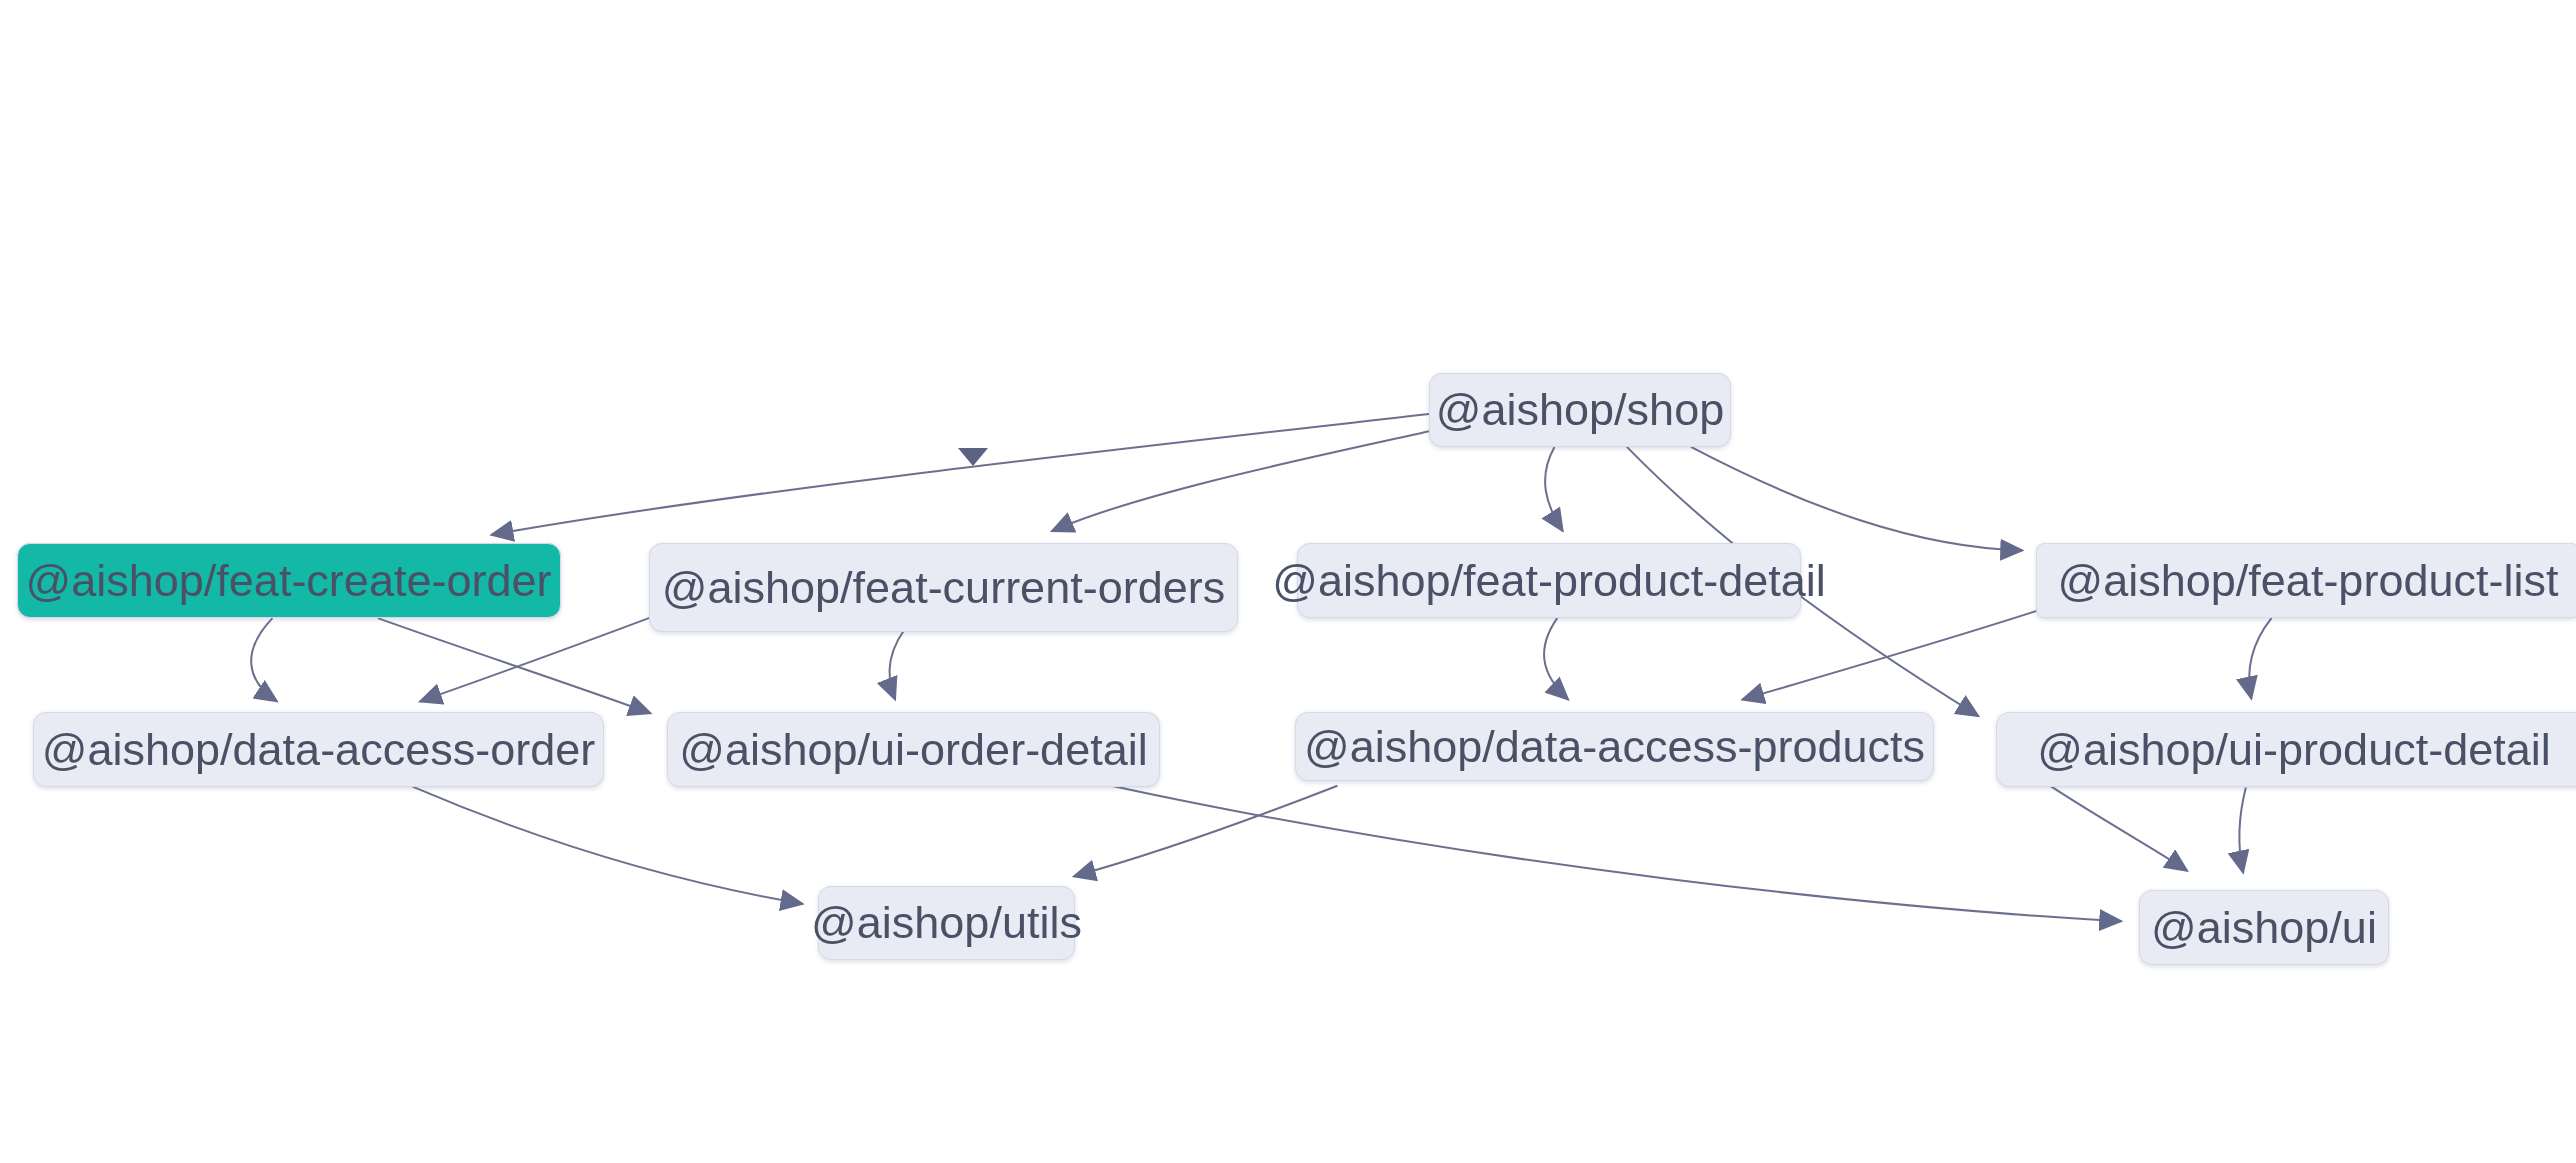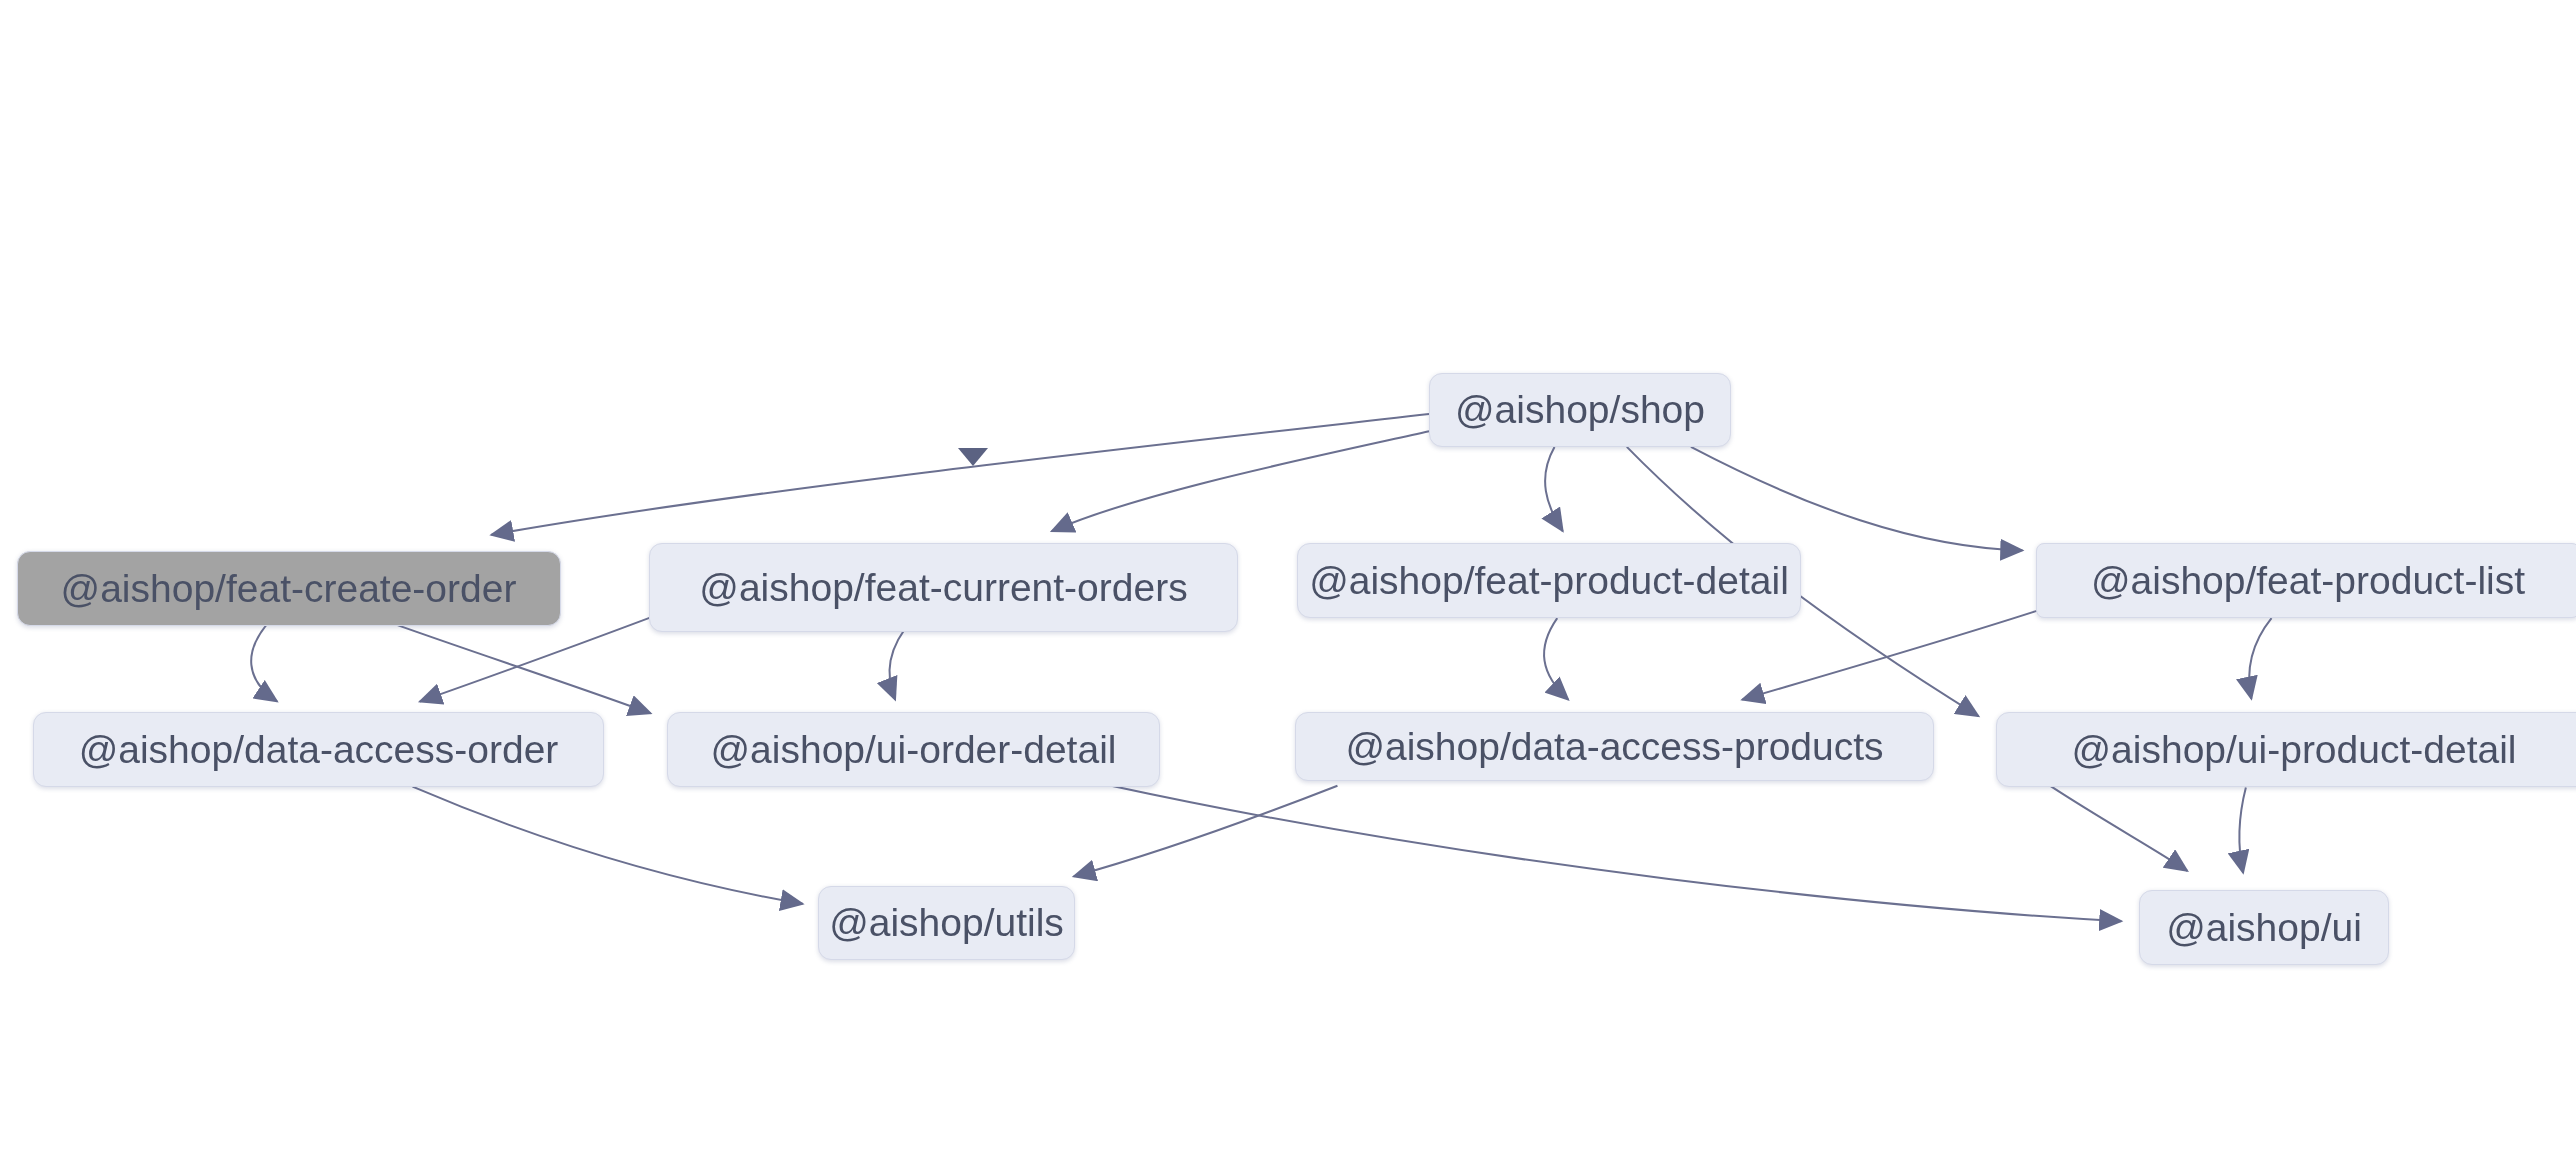--- a/index.html
+++ b/index.html
@@ -20,21 +20,21 @@
   #edge-layer path.edge{
     fill:none;
     stroke-width:2.2px;
   }
   .node{
     position:absolute;
     display:flex;align-items:center;justify-content:center;
     background:#e8ebf4;
     border:0.9px solid #d5d9e8;
     border-radius:13px;
-    font-size:39px;
+    font-size:45px;
     color:#4a5166;
     white-space:nowrap;
     box-shadow:0 1.8px 4.6px rgba(100,110,150,0.22);
     cursor:pointer;
     box-sizing:border-box;
   }
   
   .tooltip{
     position:absolute;
     left:577px;top:191px;
@@ -132,21 +132,21 @@
         <path d="M 450 859 C 616 930, 760 967, 876 987" class="edge" stroke="#6b7090" marker-end="url(#arrowhead)"></path>
         <path d="M 1460 858 C 1360 897, 1266 931, 1172 957" class="edge" stroke="#6b7090" marker-end="url(#arrowhead)"></path>
         <path d="M 1213 858 C 1620 946, 2062 992, 2316 1006" class="edge" stroke="#6b7090" marker-end="url(#arrowhead)"></path>
         <path d="M 2238 858 C 2296 896, 2354 928, 2388 951" class="edge" stroke="#6b7090" marker-end="url(#arrowhead)"></path>
         <path d="M 2452 860 C 2443 895, 2443 925, 2449 953" class="edge" stroke="#6b7090" marker-end="url(#arrowhead)"></path>
       </g>
   </svg>
 
   <div id="node-layer">
       <div class="node" style="left: 1429px; top: 373px; width: 302px; height: 74px; background: rgb(232, 235, 244); border-color: rgb(213, 217, 232); color: rgb(74, 81, 102);">@aishop/shop</div>
-      <div class="node" style="left: 16.5px; top: 543px; width: 544px; height: 75px; background: #a3a3a3; border-color: rgb(213, 217, 232); color: rgb(74, 81, 102); margin-top: 8px;">@aishop/feat-create-order</div>
+      <div class="node" style="left: 16.5px; top: 543px; width: 544px; height: 75px; background: #14b8a6; border-color: rgb(213, 217, 232); color: rgb(74, 81, 102);">@aishop/feat-create-order</div>
       <div class="node" style="left: 649px; top: 543px; width: 589px; height: 89px; background: rgb(232, 235, 244); border-color: rgb(213, 217, 232); color: rgb(74, 81, 102);">@aishop/feat-current-orders</div>
       <div class="node" style="left: 1297px; top: 543px; width: 504px; height: 75px; background: rgb(232, 235, 244); border-color: rgb(213, 217, 232); color: rgb(74, 81, 102);">@aishop/feat-product-detail</div>
       <div class="node" style="left: 2036px; top: 543px; width: 544px; height: 75px; background: rgb(232, 235, 244); border-color: rgb(213, 217, 232); color: rgb(74, 81, 102); border-radius: 8px;">@aishop/feat-product-list</div>
       <div class="node" style="left: 33px; top: 712px; width: 571px; height: 75px; background: rgb(232, 235, 244); border-color: rgb(213, 217, 232); color: rgb(74, 81, 102);">@aishop/data-access-order</div>
       <div class="node" style="left: 667px; top: 712px; width: 493px; height: 75px; background: rgb(232, 235, 244); border-color: rgb(213, 217, 232); color: rgb(74, 81, 102);">@aishop/ui-order-detail</div>
       <div class="node" style="left: 1295px; top: 712px; width: 639px; height: 69px; background: rgb(232, 235, 244); border-color: rgb(213, 217, 232); color: rgb(74, 81, 102);">@aishop/data-access-products</div>
       <div class="node" style="left: 1996px; top: 712px; width: 596px; height: 75px; background: rgb(232, 235, 244); border-color: rgb(213, 217, 232); color: rgb(74, 81, 102);">@aishop/ui-product-detail</div>
       <div class="node" style="left: 818px; top: 886px; width: 257px; height: 74px; background: rgb(232, 235, 244); border-color: rgb(213, 217, 232); color: rgb(74, 81, 102);">@aishop/utils</div>
       <div class="node" style="left: 2139px; top: 890px; width: 250px; height: 75px; background: rgb(232, 235, 244); border-color: rgb(213, 217, 232); color: rgb(74, 81, 102);">@aishop/ui</div>
     </div>

